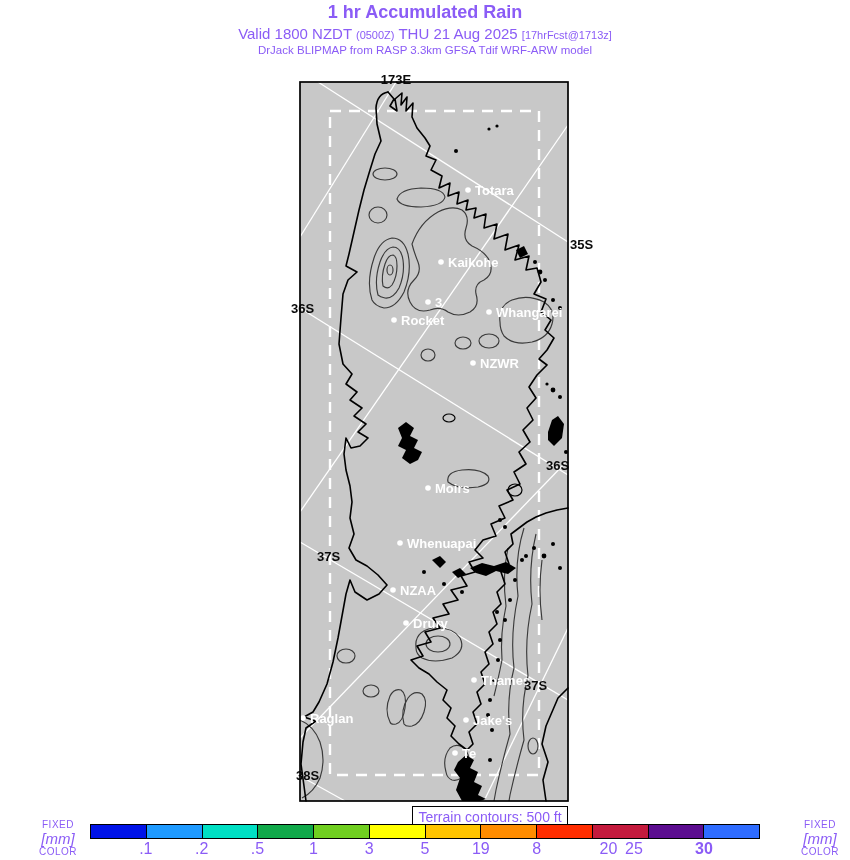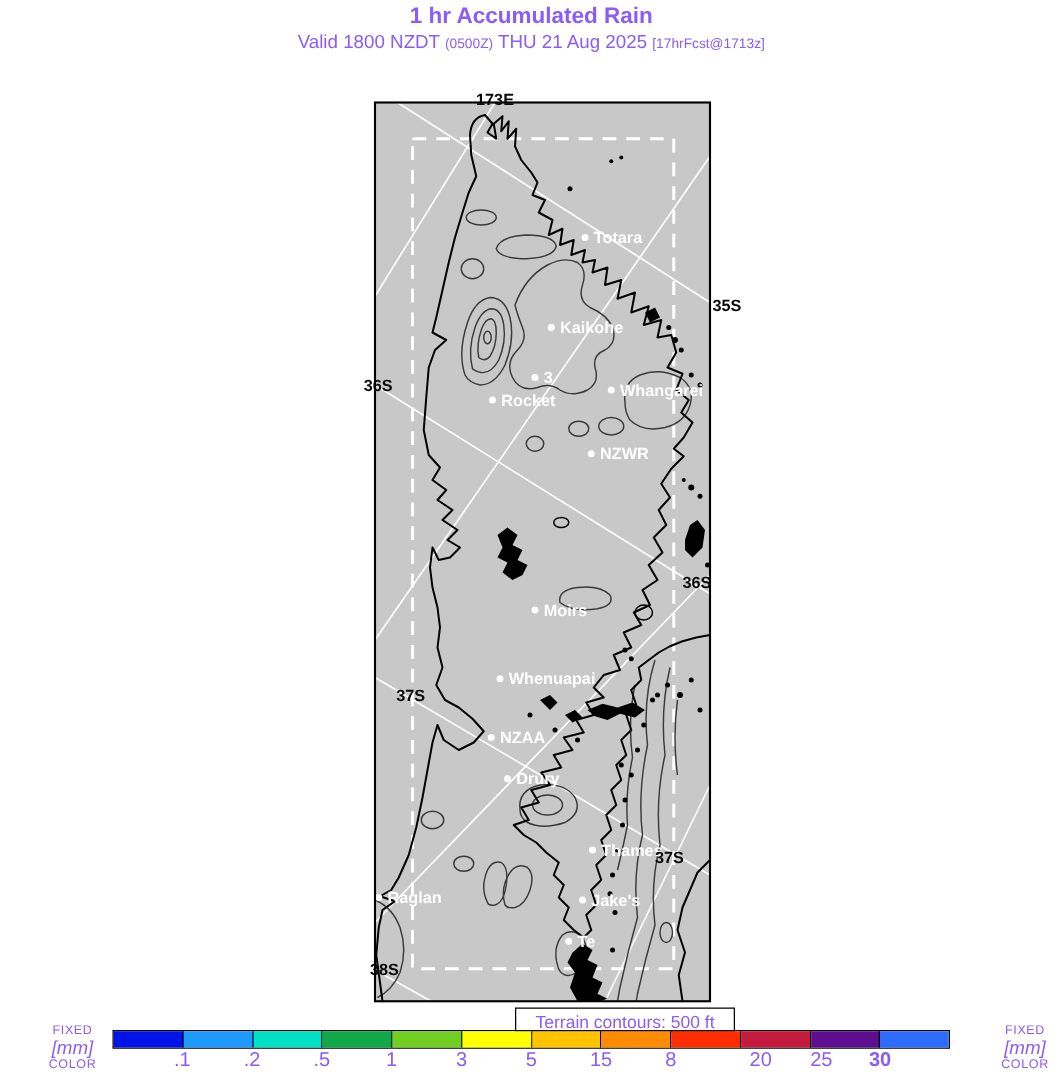--- a/index.html
+++ b/index.html
@@ -19,21 +19,21 @@
   .coast-thin{fill:none;stroke:#000;stroke-width:1.2;stroke-linejoin:round;}
   .terrain{fill:none;stroke:#3a3a3a;stroke-width:1.15;stroke-linejoin:round;}
   .grat{stroke:#ffffff;stroke-width:1.3;fill:none;}
   .dashbox{stroke:#ffffff;stroke-width:2.4;fill:none;stroke-dasharray:11 8;}
   .island{fill:#000;stroke:none;}
   .site-dot{fill:#ffffff;}
   .site-text{fill:#ffffff;font-size:13px;font-weight:600;font-family:"Liberation Sans",sans-serif;}
   .grid-text{fill:#0a0a0a;font-size:13px;font-weight:bold;font-family:"Liberation Sans",sans-serif;}
   
   #terrain-note{
-    position:absolute;left:412px;top:806px;width:176px;height:20px;
+    position:absolute;left:412px;top:806px;width:156px;height:20px;
     background:#ffffff;border:1px solid #000;font-size:14px;line-height:20px;
     text-align:center;box-sizing:border-box;
   }
   
   #cbar-strip{
     position:absolute;left:90px;top:824px;width:670px;height:15px;
     display:flex;border:1px solid #000;box-sizing:border-box;
   }
   #cbar-strip .seg{flex:1 1 auto;border-right:1px solid #000;}
   #cbar-strip .seg:last-child{border-right:none;}
@@ -53,20 +53,21 @@
 <div id="page">
 
   <div id="header">
     <div class="title-line1">1 hr Accumulated Rain</div>
     <div class="title-line2">
       <span>Valid 1800 NZDT</span>
       <span class="small">(0500Z)</span>
       <span>THU 21 Aug 2025</span>
       <span class="small">[17hrFcst@1713z]</span>
     </div>
+    <div class="title-line3">DrJack BLIPMAP from RASP 3.3km GFSA Tdif WRF-ARW model</div>
   </div>
 
   <svg id="map-svg" width="850" height="860" viewBox="0 0 850 860">
 
     <rect x="300" y="82" width="268" height="719" fill="#c8c8c8"></rect>
 
     <g class="grat">
       <line x1="318" y1="82" x2="568" y2="242"></line>
       <line x1="300" y1="308" x2="568" y2="475"></line>
       <line x1="300" y1="542" x2="568" y2="700"></line>
@@ -258,24 +259,24 @@
       <div class="seg" style="background: rgb(92, 13, 144);"></div>
       <div class="seg" style="background: rgb(46, 108, 255);"></div>
     </div>
   <div id="cbar-ticks">
       <span class="tick" style="left: 55.8333px;">.1</span>
       <span class="tick" style="left: 111.667px;">.2</span>
       <span class="tick" style="left: 167.5px;">.5</span>
       <span class="tick" style="left: 223.333px;">1</span>
       <span class="tick" style="left: 279.167px;">3</span>
       <span class="tick" style="left: 335px;">5</span>
-      <span class="tick" style="left: 390.833px;">15</span>
+      <span class="tick" style="left: 390.833px;">19</span>
       <span class="tick" style="left: 446.667px;">8</span>
       <span class="tick" style="left: 502.5px; margin-left: 16px;">20</span>
-      <span class="tick" style="left: 567px;">25</span>
+      <span class="tick" style="left: 544px;">25</span>
       <span class="tick" style="left: 614px; font-weight: bold;">30</span>
     </div>
 
   <div class="cbar-units" id="cbar-units-right">
     <div class="u-small">FIXED</div>
     <div class="u-big">[mm]</div>
     <div class="u-small">COLOR</div>
   </div>
 
 </div>

